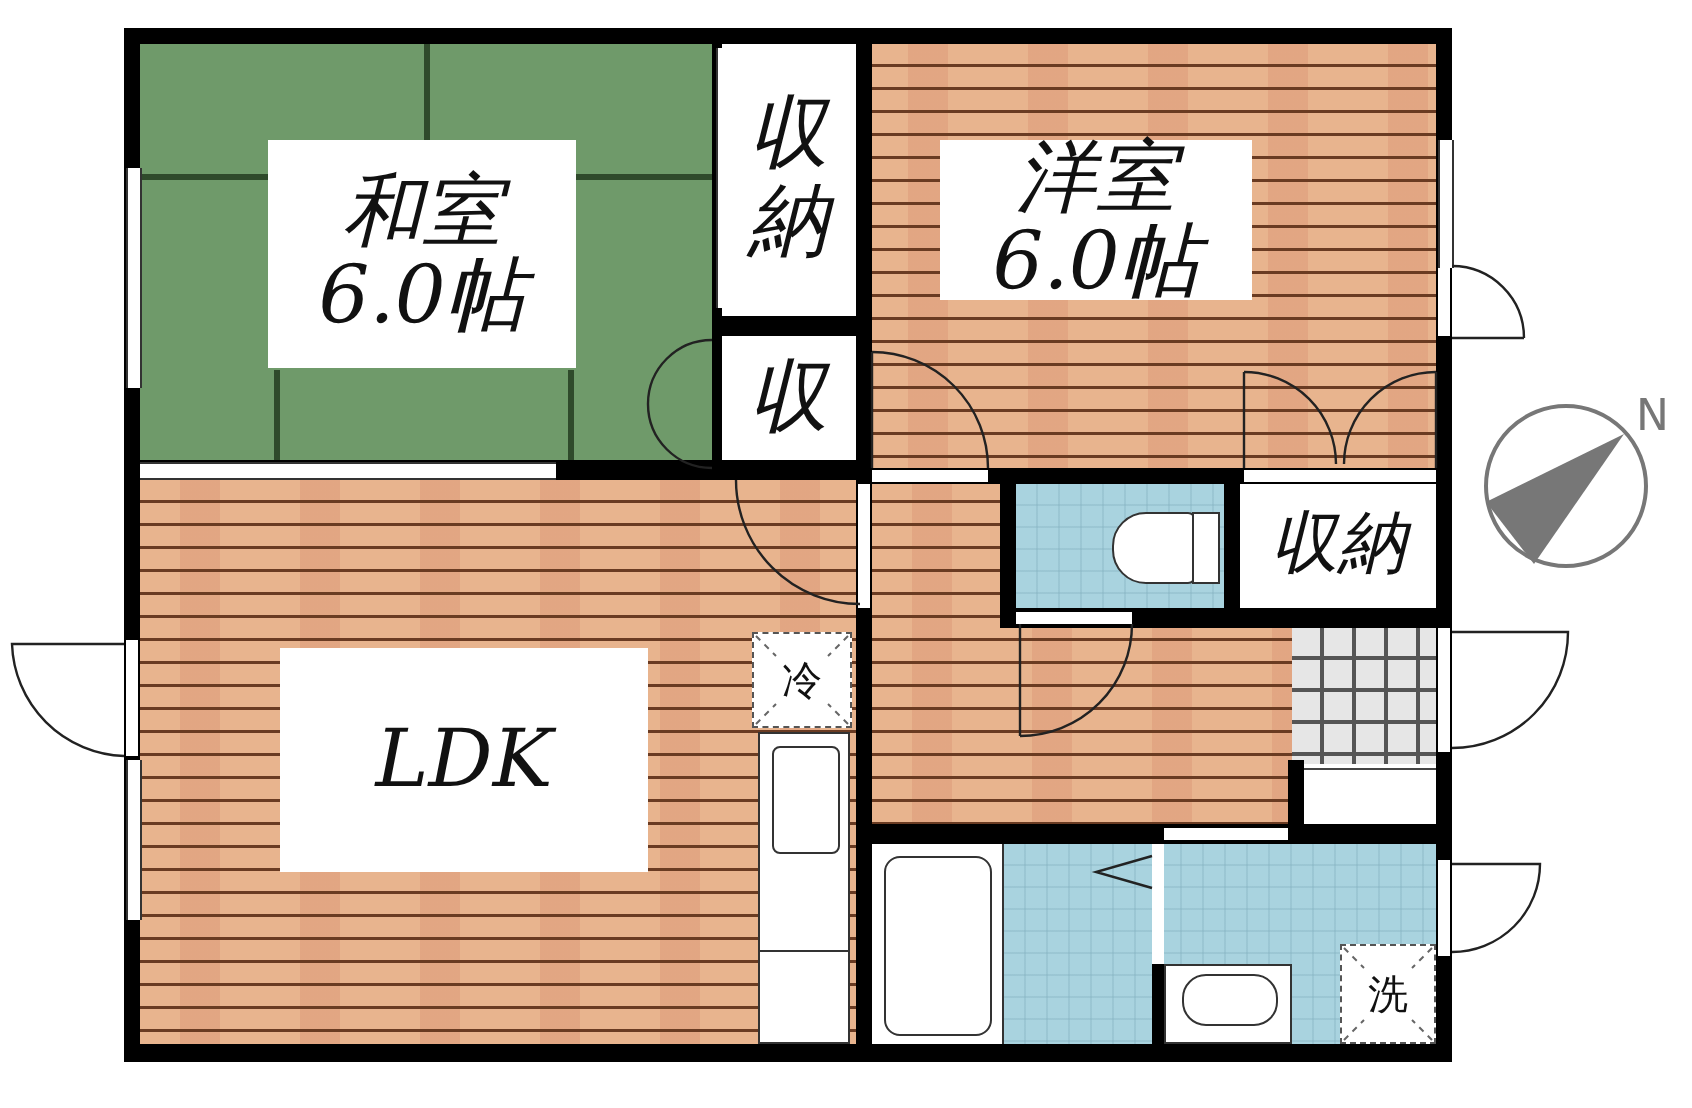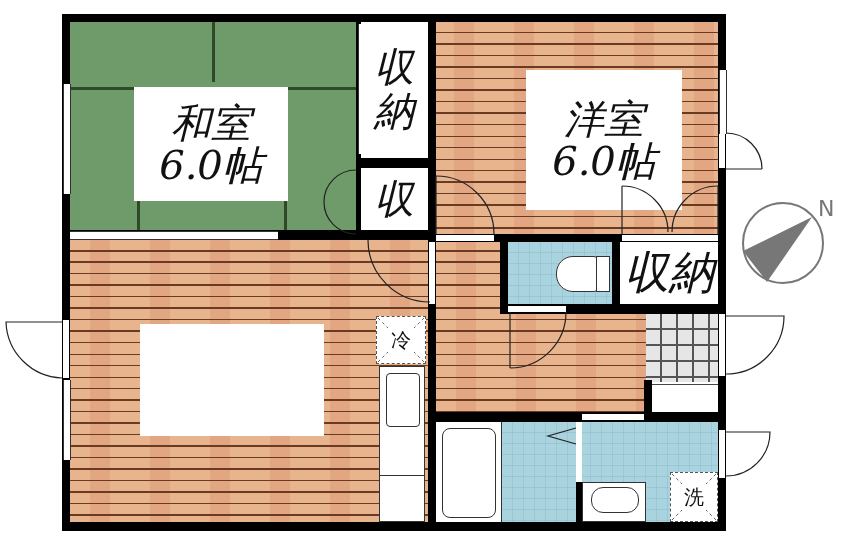--- a/index.html
+++ b/index.html
@@ -130,43 +130,44 @@
 
   <div class="dash-box" style="left:670px;top:472px;width:48px;height:50px;">
     <span>洗</span>
   </div>
 
   <div class="abs" style="left:556px;top:256px;width:54px;height:36px;">
     <div style="position:absolute;left:0;top:0;width:40px;height:34px;background:#fff;border:1.5px solid #333;border-radius:17px 4px 4px 17px;"></div>
     <div style="position:absolute;left:40px;top:0;width:12px;height:34px;background:#fff;border:1.5px solid #333;"></div>
   </div>
 
-  <div class="label-box" style="left:134px;top:70px;width:154px;height:114px;margin-top:17px;">
+  <div class="label-box" style="left:134px;top:70px;width:154px;height:114px;">
     <span class="big">和室</span>
     <span class="big">6.0帖</span>
   </div>
 
   <div class="vert" style="left:362px;top:26px;width:64px;height:126px;">
     <span>収</span>
     <span>納</span>
   </div>
   <div class="vert" style="left:362px;top:170px;width:64px;height:58px;">
     <span>収</span>
   </div>
 
-  <div class="label-box" style="left:526px;top:70px;width:156px;height:140px;">
+  <div class="label-box" style="left:470px;top:70px;width:156px;height:80px;">
     <span class="big">洋室</span>
     <span class="big">6.0帖</span>
   </div>
 
-  <div class="vert" style="left:622px;top:244px;width:94px;height:58px;font-size:45px;">
+  <div class="vert" style="left:622px;top:244px;width:94px;height:58px;font-size:34px;">
     <span>収納</span>
   </div>
 
   <div class="label-box" style="left:140px;top:324px;width:184px;height:112px;">
+    <span class="big">LDK</span>
   </div>
 
   <svg class="overlay" width="846" height="554" viewBox="0 0 846 554">
     <g fill="none" stroke="#222" stroke-width="1.2">
 
       <path d="M356 170 A32 32 0 0 0 324 202 M356 234 A32 32 0 0 1 324 202"></path>
 
       <path d="M436 176 A58 58 0 0 1 494 234"></path>
       <line x1="436" y1="176" x2="436" y2="234"></line>
 

